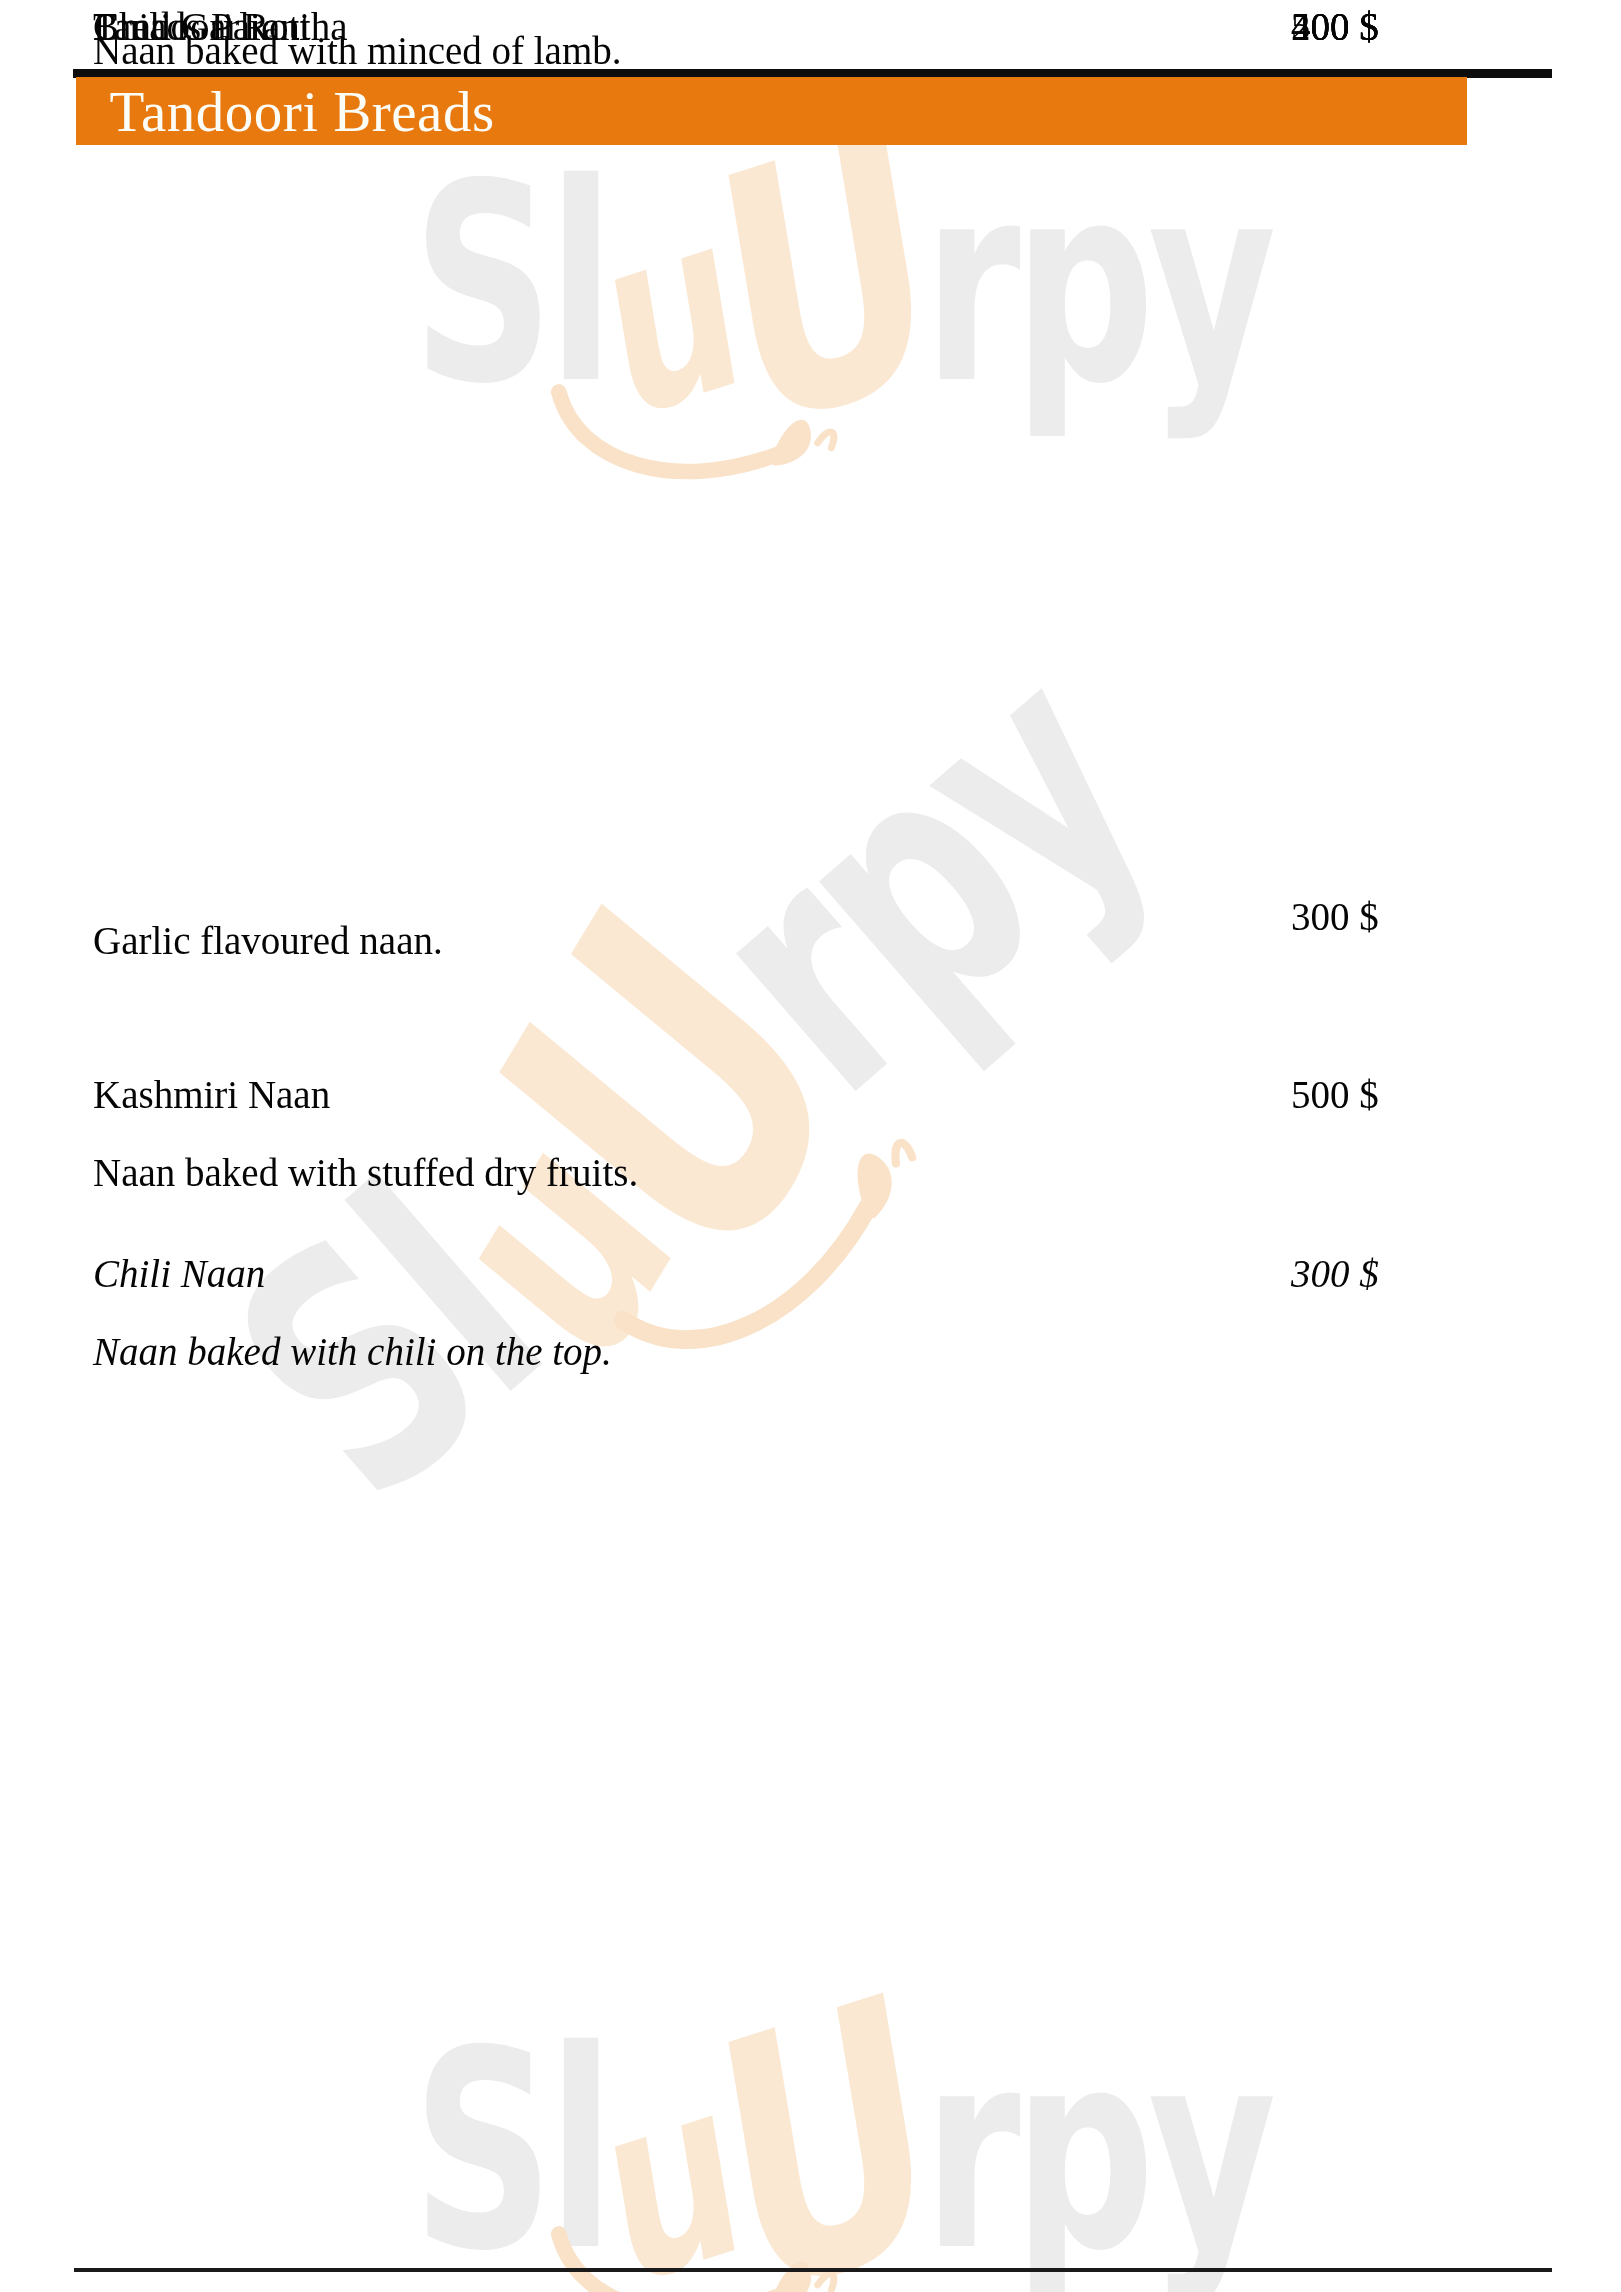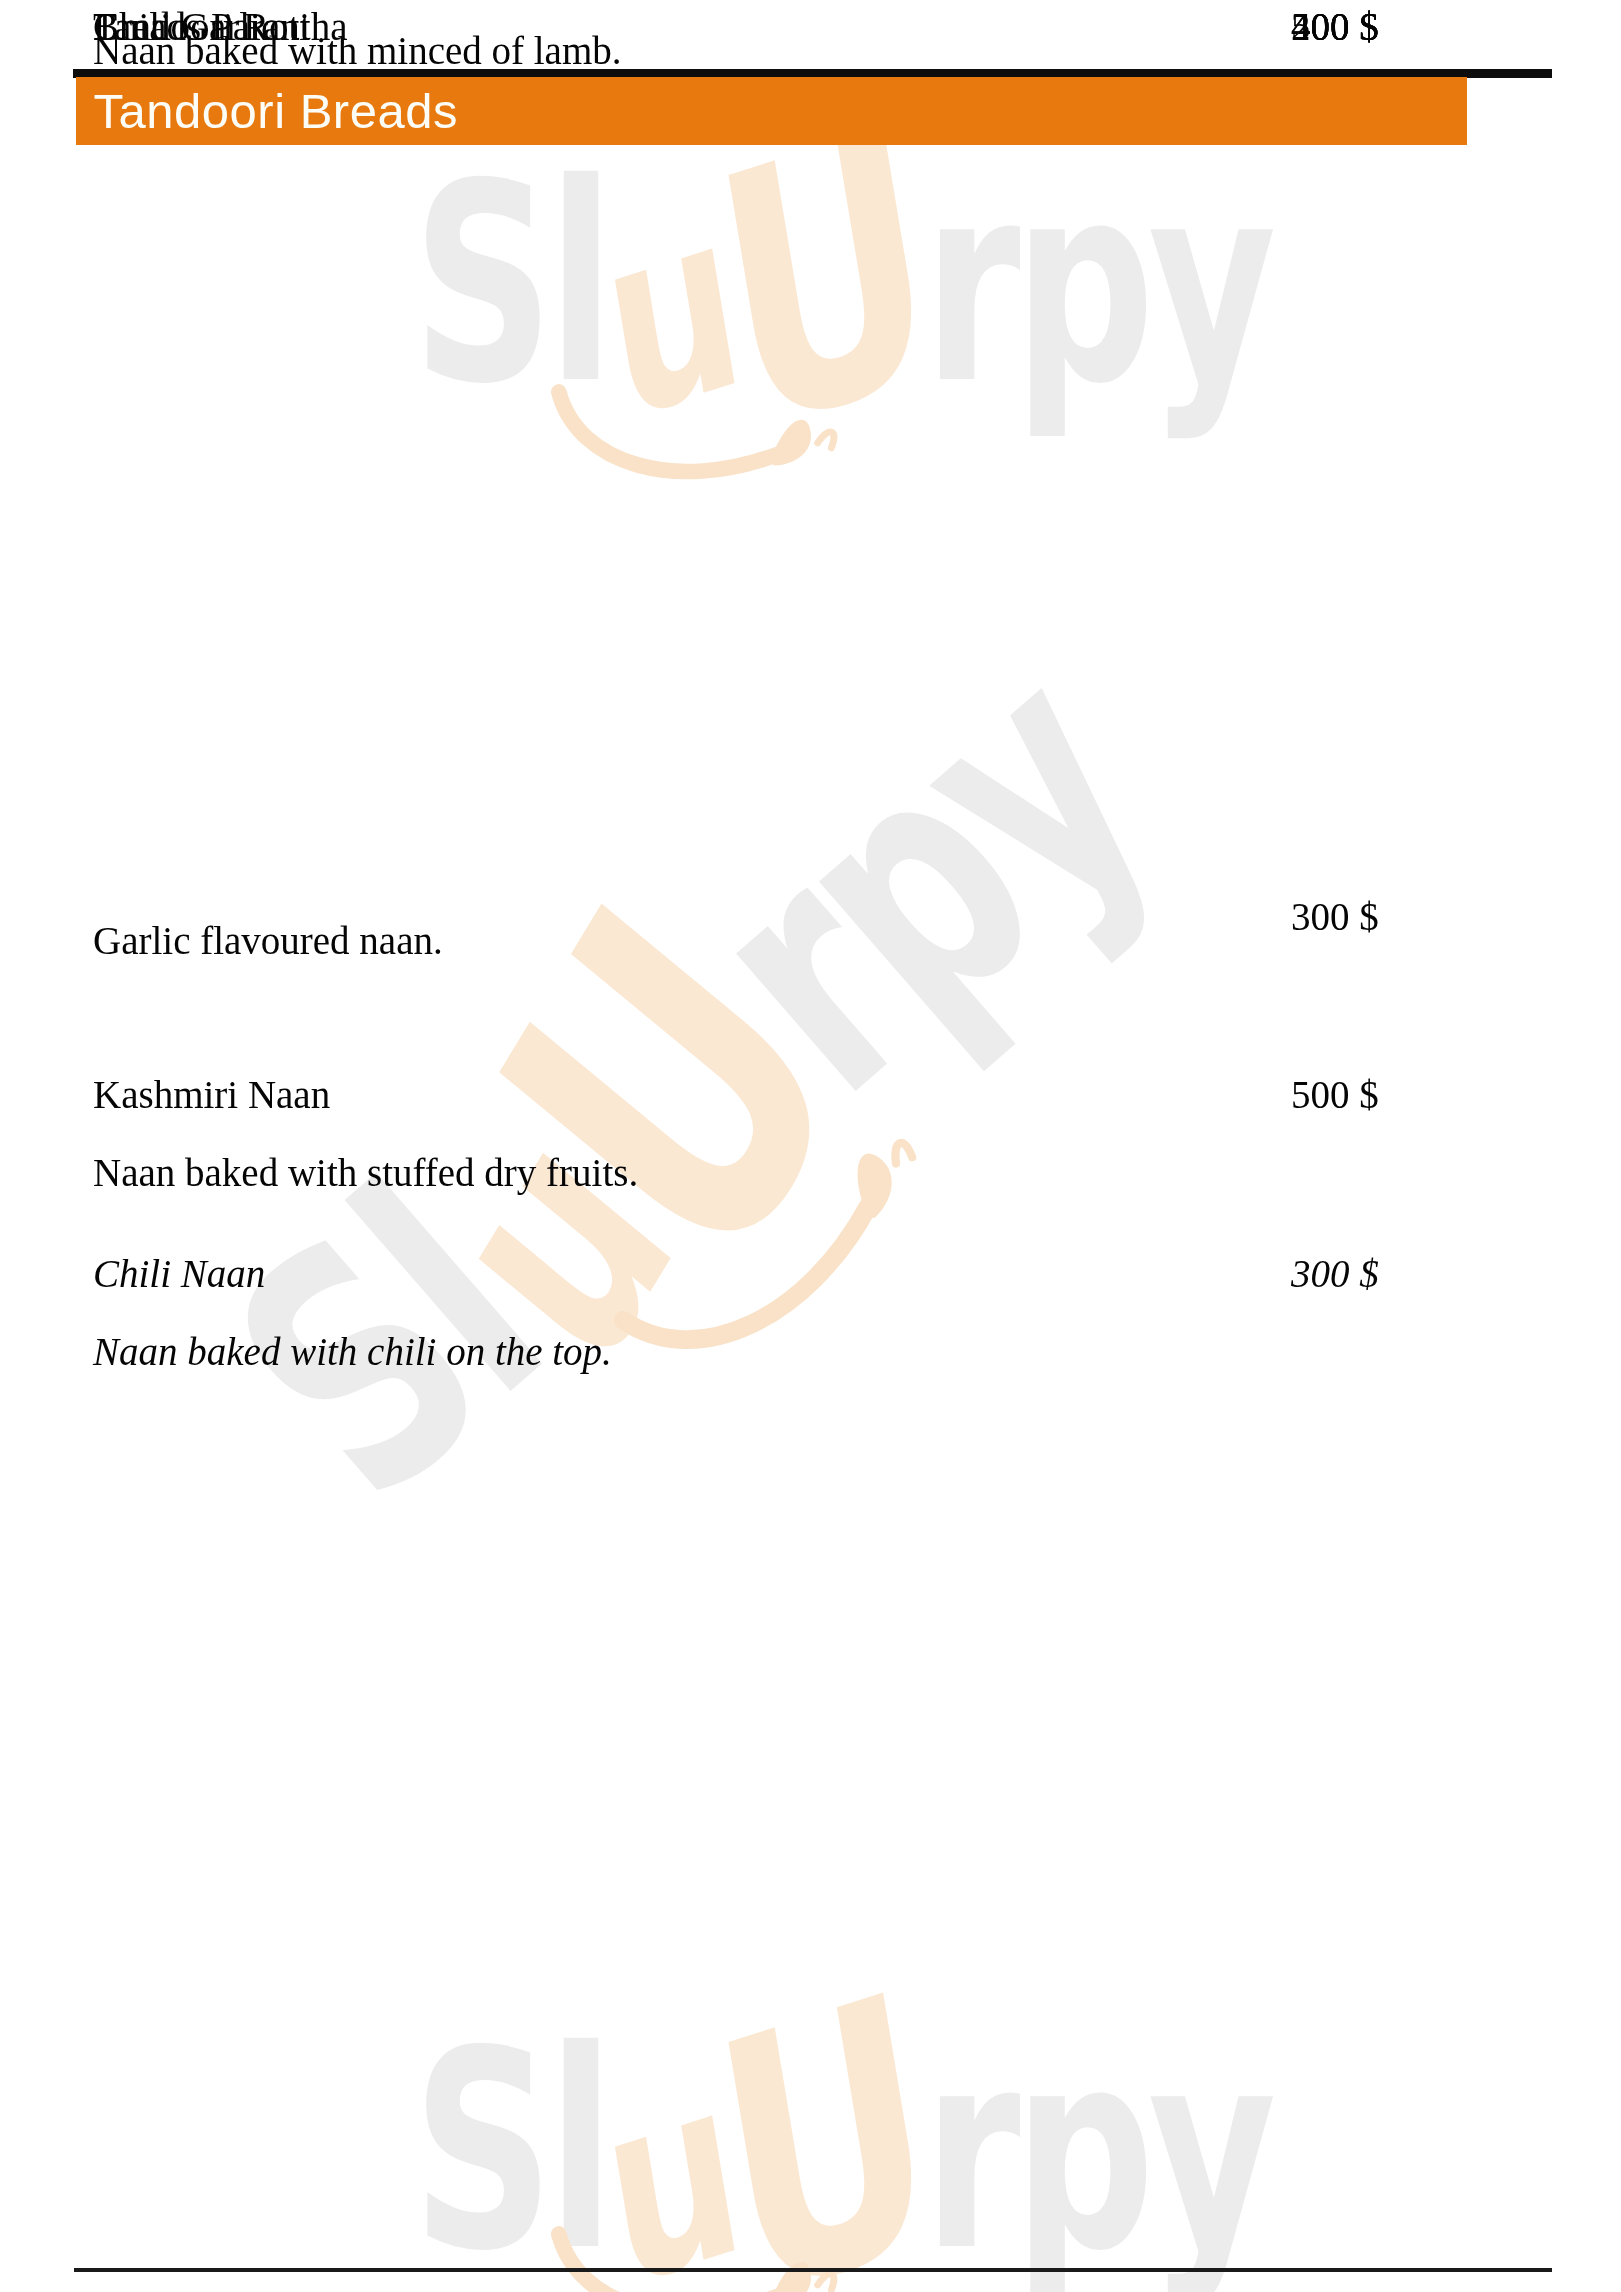--- a/index.html
+++ b/index.html
@@ -46,24 +46,24 @@
     left:73px;top:69px;width:1479px;height:8.8px;
     background:#0d0d0d;
   }
   .header{
     position:absolute;z-index:2;
     left:76px;top:77px;width:1391px;height:68px;
     background:#e8790e;
     display:flex;align-items:center;
   }
   .header h1{
-    margin:0;padding:0 0 0 17.6px;
-    font-family:Liberation Sans, sans-serif;
+    margin:16px;padding:0 0 0 17.6px;
+    font-family:Liberation Serif, serif;
     font-weight:normal;
-    font-size:49px;
+    font-size:57px;
     color:#fdfdf8;
     letter-spacing:0.5px;
   }
 
   
   .item{
     position:absolute;z-index:1;
     left:93px;width:1458px;
     font-size:39px;line-height:54px;color:#050505;
   }

